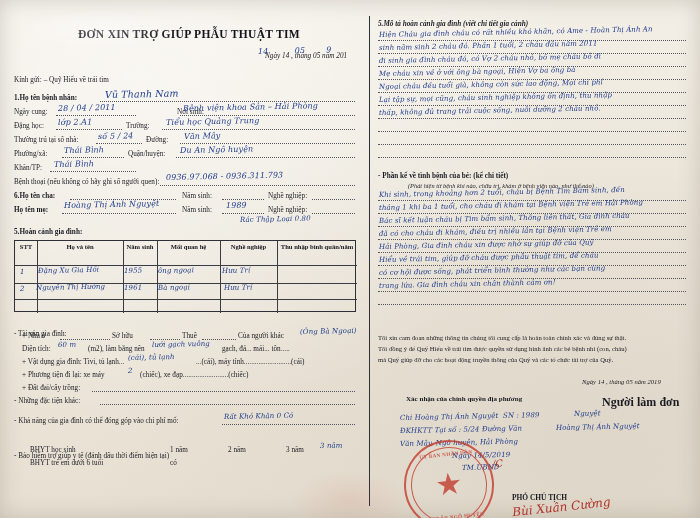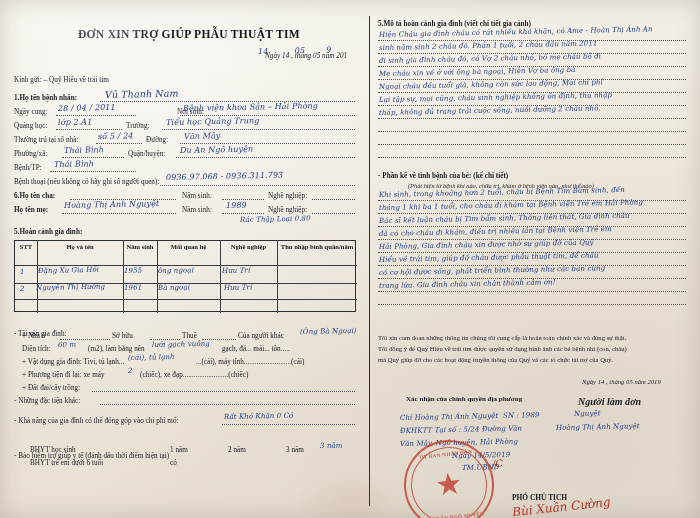--- a/index.html
+++ b/index.html
@@ -167,42 +167,42 @@
   <div class="dots" style="left:100px; top:101px; width:255px;"></div>
   <div class="hw lg" style="left:105px; top:89px;">Vũ Thanh Nam</div>
 
   <div class="t" style="left:14px; top:108px;">Ngày cung:</div>
   <div class="dots" style="left:56px; top:115px; width:80px;"></div>
   <div class="hw" style="left:58px; top:104px;">28 / 04 / 2011</div>
   <div class="t" style="left:140px; top:108px;margin-left:37px;">Nơi sinh:</div>
   <div class="dots" style="left:180px; top:115px; width:175px;"></div>
   <div class="hw" style="left:183px; top:104px;">Bệnh viện khoa Sản – Hải Phòng</div>
 
-  <div class="t" style="left:14px; top:122px;">Quảng học:</div>
+  <div class="t" style="left:14px; top:122px;">Đặng học:</div>
   <div class="dots" style="left:56px; top:129px; width:66px;"></div>
   <div class="hw" style="left:58px; top:118px;">lớp 2.A1</div>
   <div class="t" style="left:126px; top:122px;">Trường:</div>
   <div class="dots" style="left:162px; top:129px; width:193px;"></div>
   <div class="hw" style="left:166px; top:118px;">Tiểu học Quảng Trung</div>
 
   <div class="t" style="left:14px; top:136px;">Thường trú tại số nhà:</div>
   <div class="dots" style="left:96px; top:143px; width:46px;"></div>
   <div class="hw" style="left:98px; top:132px;">số 5 / 24</div>
   <div class="t" style="left:146px; top:136px;">Đường:</div>
   <div class="dots" style="left:180px; top:143px; width:175px;"></div>
   <div class="hw" style="left:184px; top:132px;">Văn Mây</div>
 
   <div class="t" style="left:14px; top:150px;">Phường/xã:</div>
   <div class="dots" style="left:62px; top:157px; width:62px;"></div>
   <div class="hw" style="left:64px; top:146px;">Thái Bình</div>
   <div class="t" style="left:128px; top:150px;">Quận/huyện:</div>
   <div class="dots" style="left:176px; top:157px; width:179px;"></div>
   <div class="hw" style="left:180px; top:146px;">Du An Ngô huyện</div>
 
-  <div class="t" style="left:14px; top:164px;">Bệnh/TP:</div>
+  <div class="t" style="left:14px; top:164px;">Khăn/TP:</div>
   <div class="dots" style="left:50px; top:171px; width:86px;"></div>
   <div class="hw" style="left:54px; top:160px;">Thái Bình</div>
 
   <div class="t" style="left:14px; top:178px;">Bệnh thoại (nếu không có hãy ghi số người quen):</div>
   <div class="dots" style="left:160px; top:185px; width:195px;"></div>
   <div class="hw" style="left:166px; top:173px;">0936.97.068 - 0936.311.793</div>
 
   <div class="t b" style="left:14px; top:192px;">6.Họ tên cha:</div>
   <div class="dots" style="left:70px; top:199px; width:106px;"></div>
   <div class="t" style="left:182px; top:192px;">Năm sinh:</div>
@@ -290,21 +290,21 @@
 
   <div class="t" style="left:14px; top:452px;">- Bảo hiểm trợ giúp y tế (đánh dấu thời điểm hiện tại)</div>
   <div class="t" style="left:30px; top:446px;">BHYT học sinh</div>
   <div class="t" style="left:170px; top:446px;">1 năm</div>
   <div class="t" style="left:228px; top:446px;">2 năm</div>
   <div class="t" style="left:286px; top:446px;">3 năm</div>
   <div class="hw sm" style="left:320px; top:442px;">3 năm</div>
   <div class="t" style="left:30px; top:459px;">BHYT trẻ em dưới 6 tuổi</div>
   <div class="t" style="left:170px; top:459px;text-align:right;">có</div>
 
-  <div class="t b" style="left:378px; top:20px;">5.Mô tả hoàn cảnh gia đình (viết chi tiết gia cảnh)</div>
+  <div class="t b" style="left:378px; top:20px;font-style:italic;">5.Mô tả hoàn cảnh gia đình (viết chi tiết gia cảnh)</div>
 
   <div class="dots" style="left:378px; top:40px;  width:308px;"></div>
   <div class="dots" style="left:378px; top:53px;  width:308px;"></div>
   <div class="dots" style="left:378px; top:66px;  width:308px;"></div>
   <div class="dots" style="left:378px; top:79px;  width:308px;"></div>
   <div class="dots" style="left:378px; top:92px;  width:308px;"></div>
   <div class="dots" style="left:378px; top:105px; width:308px;"></div>
   <div class="dots" style="left:378px; top:118px; width:308px;"></div>
   <div class="dots" style="left:378px; top:131px; width:308px;"></div>
   <div class="dots" style="left:378px; top:144px; width:308px;"></div>
@@ -340,21 +340,21 @@
   <div class="hw sm" style="left:379px; top:269px;">có cơ hội được sống, phát triển bình thường như các bạn cùng</div>
   <div class="hw sm" style="left:379px; top:282px;">trang lứa. Gia đình cháu xin chân thành cảm ơn!</div>
 
   <div class="t" style="left:378px; top:334px; font-size:6.6px;">Tôi xin cam đoan những thông tin chúng tôi cung cấp là hoàn toàn chính xác và đúng sự thật.</div>
   <div class="t" style="left:378px; top:345px; font-size:6.6px;">Tôi đồng ý để Quỹ Hiểu về trái tim được quyền sử dụng hình ảnh các bé bệnh nhi (con, cháu)</div>
   <div class="t" style="left:378px; top:356px; font-size:6.6px;">mà Quỹ giúp đỡ cho các hoạt động truyền thông của Quỹ và các tổ chức tài trợ của Quỹ.</div>
 
   <div class="t i" style="left:552px; top:378px; font-size:6.6px;">Ngày 14 , tháng 05 năm 2019</div>
 
   <div class="t b" style="left:406px; top:396px; font-size:7px;">Xác nhận của chính quyền địa phương</div>
-  <div class="t b" style="left:578px; top:396px; font-size:10px;font-style:italic;">Người làm đơn</div>
+  <div class="t b" style="left:602px; top:396px; font-size:12px;">Người làm đơn</div>
 
   <div class="hw sm" style="left:574px; top:410px;">Nguyệt</div>
   <div class="hw sm" style="left:556px; top:424px;">Hoàng Thị Ánh Nguyệt</div>
 
   <div class="hw sm" style="left:400px; top:414px;">Chi Hoàng Thị Ánh Nguyệt  SN : 1989</div>
   <div class="hw sm" style="left:400px; top:427px;">ĐKHKTT Tại số : 5/24 Đường Văn</div>
   <div class="hw sm" style="left:400px; top:440px;">Văn Mây, Ngô huyện, Hải Phòng</div>
   <div class="hw sm" style="left:452px; top:452px;">Ngày 14/5/2019</div>
   <div class="hw sm" style="left:462px; top:464px;">TM.UBND</div>
 

